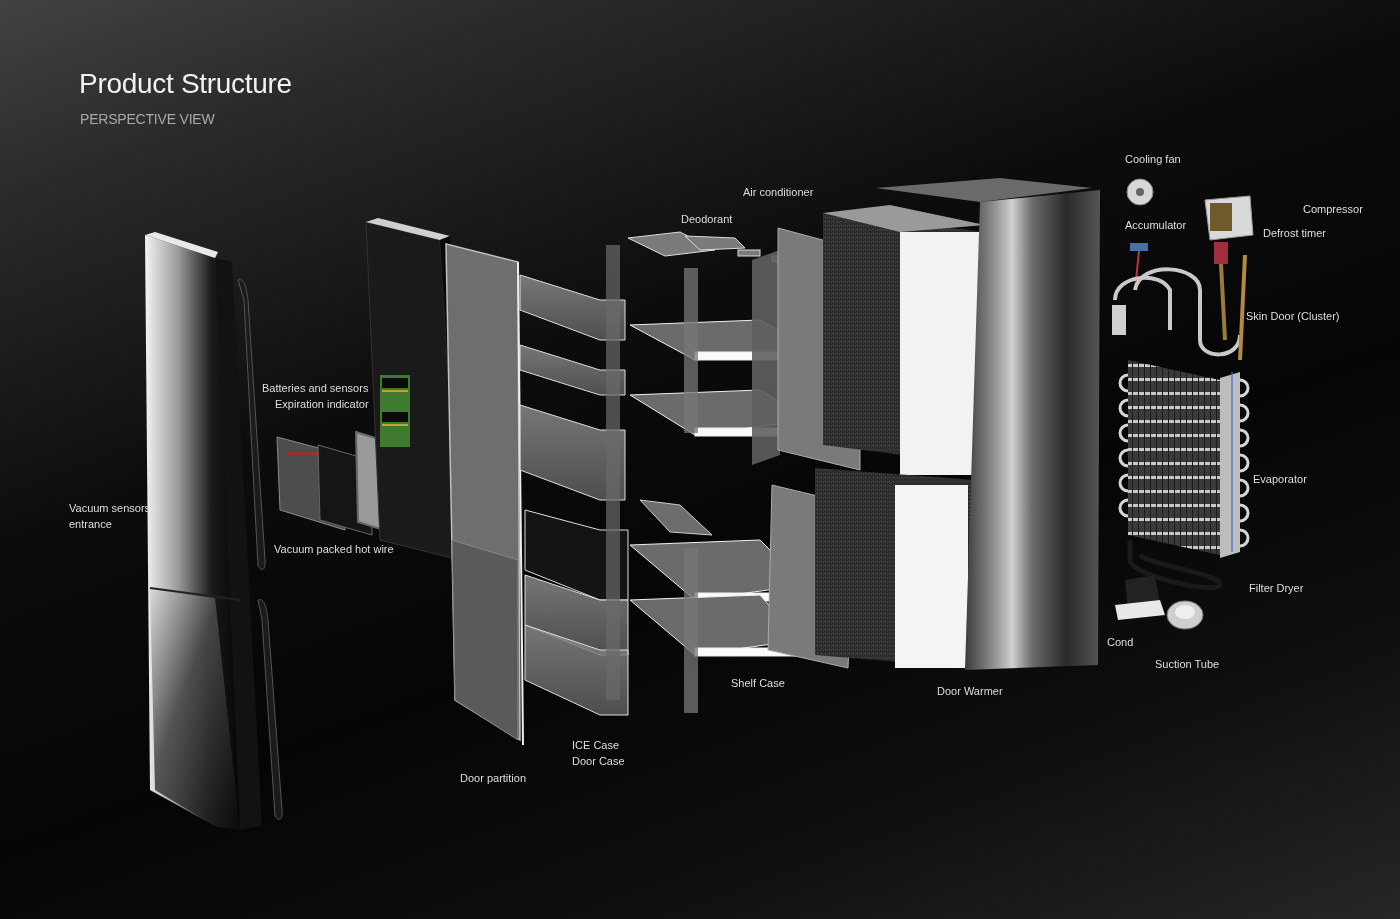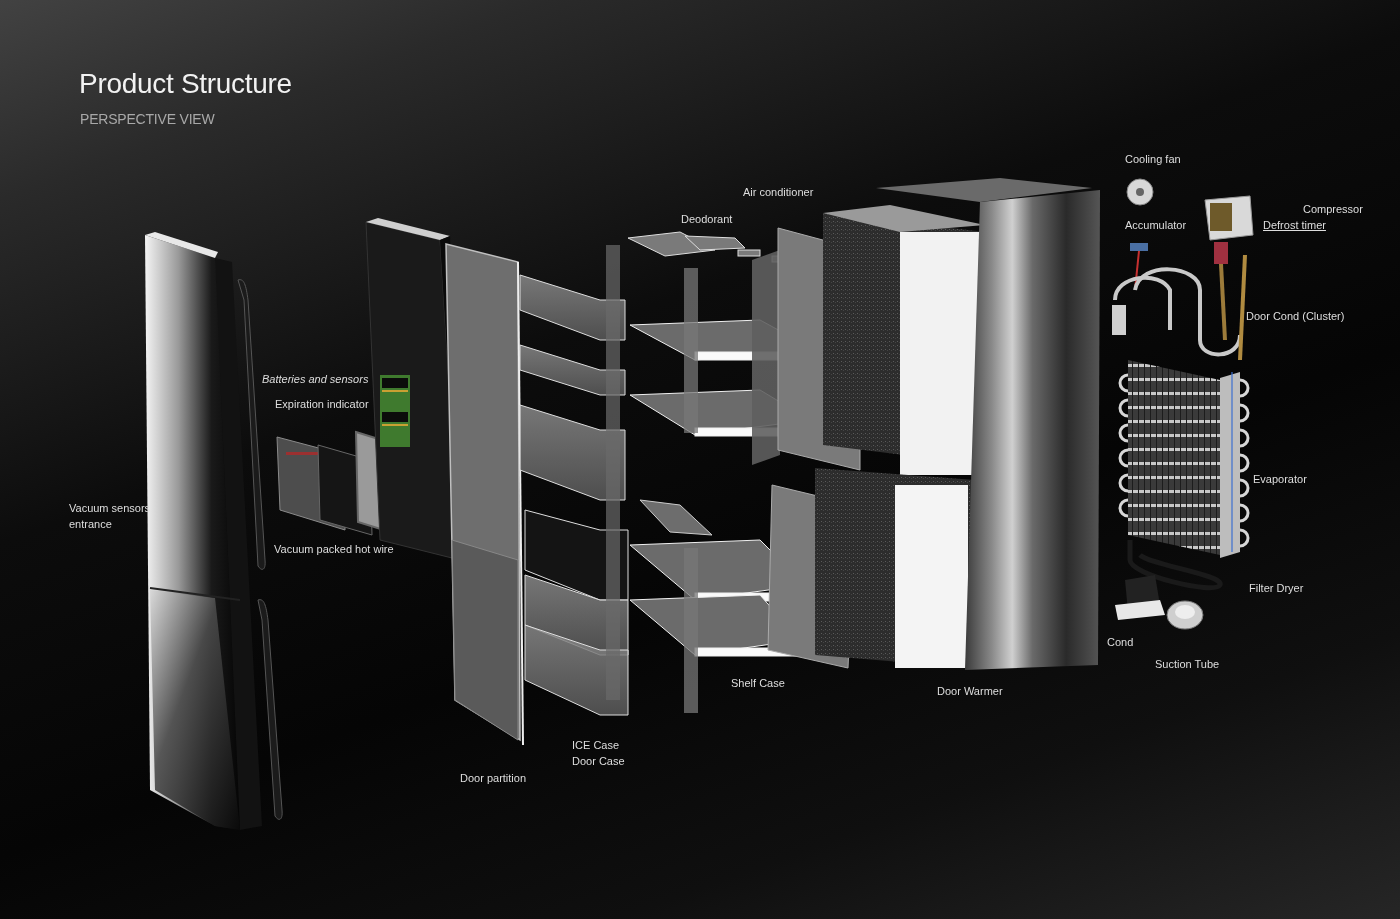--- a/index.html
+++ b/index.html
@@ -196,31 +196,31 @@
     <polygon points="1125,580 1155,575 1160,605 1128,612" fill="#222"></polygon>
     <polygon points="1115,605 1160,600 1165,615 1118,620" fill="#e8e8e8"></polygon>
   </g>
   <g>
     <ellipse cx="1185" cy="615" rx="18" ry="14" fill="#cfcfcf" stroke="#777"></ellipse>
     <ellipse cx="1185" cy="612" rx="10" ry="7" fill="#eee"></ellipse>
   </g>
 </svg>
 
 <div class="label multi" style="left:69px; top:500px; width:90px;">Vacuum sensors entrance</div>
-<div class="label" style="left:262px; top:371px;font-style:italic;">Batteries and sensors</div>
+<div class="label" style="left:262px; top:380px;">Batteries and sensors</div>
 <div class="label" style="left:275px; top:396px;">Expiration indicator</div>
 <div class="label" style="left:274px; top:541px;">Vacuum packed hot wire</div>
 <div class="label" style="left:460px; top:770px;">Door partition</div>
 <div class="label" style="left:572px; top:737px;">ICE Case</div>
 <div class="label" style="left:572px; top:753px;">Door Case</div>
 <div class="label" style="left:681px; top:211px;text-align:center;">Deodorant</div>
 <div class="label" style="left:735px; top:184px;margin-left:8px;">Air conditioner</div>
 <div class="label" style="left:731px; top:675px;">Shelf Case</div>
 <div class="label" style="left:937px; top:683px;">Door Warmer</div>
 <div class="label" style="left:1125px; top:151px;">Cooling fan</div>
 <div class="label" style="left:1125px; top:217px;">Accumulator</div>
 <div class="label" style="left:1263px; top:201px;margin-left:40px;">Compressor</div>
-<div class="label" style="left:1263px; top:217px;text-decoration:underline;">Defrost timer</div>
-<div class="label" style="left:1246px; top:308px;">Door Cond (Cluster)</div>
+<div class="label" style="left:1263px; top:225px;">Defrost timer</div>
+<div class="label" style="left:1246px; top:308px;">Skin Door (Cluster)</div>
 <div class="label" style="left:1253px; top:471px;">Evaporator</div>
 <div class="label" style="left:1233px; top:580px;padding-left:16px;">Filter Dryer</div>
 <div class="label" style="left:1107px; top:634px;">Cond</div>
 <div class="label" style="left:1155px; top:656px;">Suction Tube</div>
 
 </body></html>

